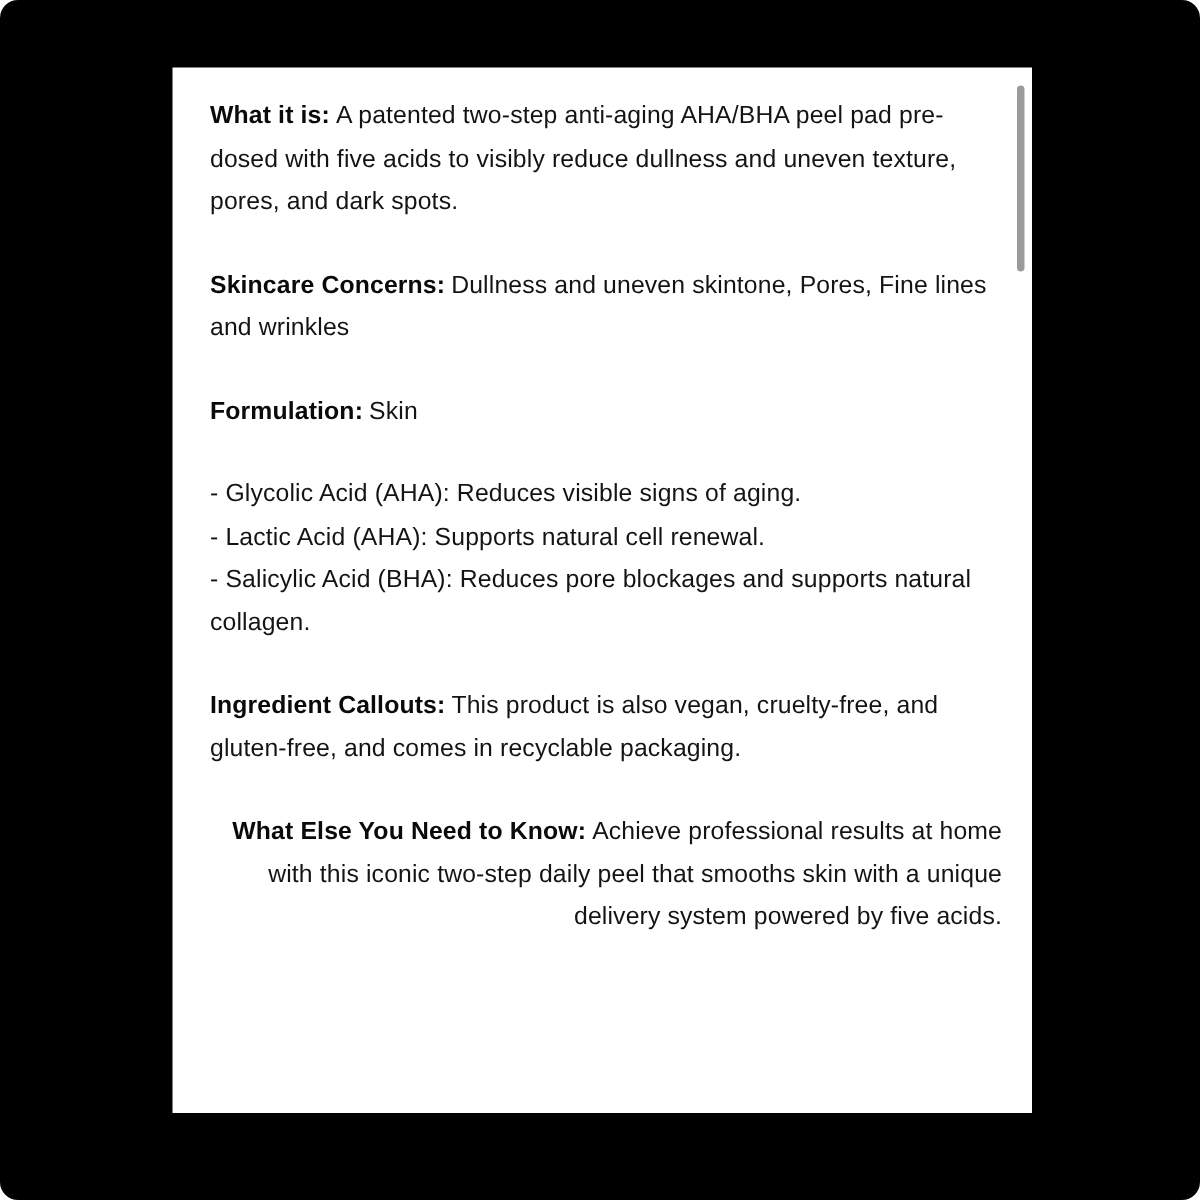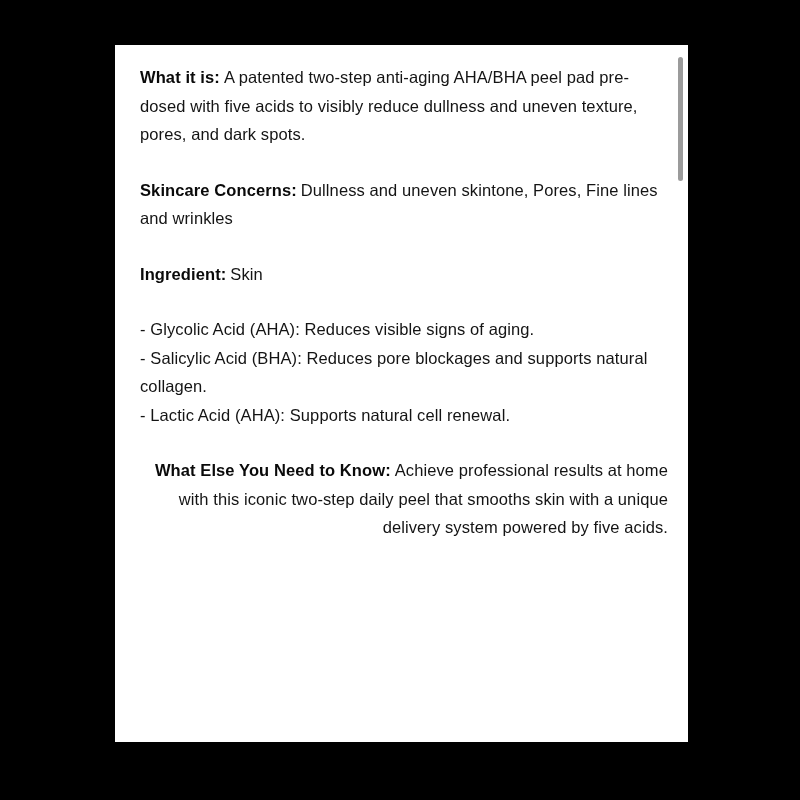--- a/index.html
+++ b/index.html
@@ -5,20 +5,21 @@
   * { margin: 0; padding: 0; box-sizing: border-box; }
   html, body {
     width: 800px; height: 800px;
     font-family: "Liberation Sans", sans-serif;
   }
   .stage {
     position: relative;
     width: 800px; height: 800px;
     background: #000000;
     overflow: hidden;
+    border-radius: 12px;
   }
   .card {
     position: absolute;
     left: 115px; top: 45px;
     width: 573px; height: 697px;
     background: #ffffff;
   }
   .content {
     position: absolute;
     left: 25px; top: 18px;
@@ -54,28 +55,29 @@
 
 <div class="stage">
   <div class="card">
     <div class="content">
 
       <p class="section"><strong class="label">What it is:</strong><span>A patented two-step anti-aging AHA/BHA peel pad pre-dosed with five acids to visibly reduce dullness and uneven texture, pores, and dark spots.</span></p>
 
 
       <p class="section"><strong class="label">Skincare Concerns:</strong><span>Dullness and uneven skintone, Pores, Fine lines and wrinkles</span></p>
 
-      <p class="section"><strong class="label">Ingredient:</strong><span>Skin</span></p>
+      <p class="section"><strong class="label">Formulation:</strong><span>Skin</span></p>
 
       <div class="section">
         <div>- Glycolic Acid (AHA): Reduces visible signs of aging.</div>
+        <div>- Lactic Acid (AHA): Supports natural cell renewal.</div>
         <div>- Salicylic Acid (BHA): Reduces pore blockages and supports natural collagen.</div>
-        <div>- Lactic Acid (AHA): Supports natural cell renewal.</div>
       </div>
 
+      <p class="section"><strong class="label">Ingredient Callouts:</strong><span>This product is also vegan, cruelty-free, and gluten-free, and comes in recyclable packaging.</span></p>
 
       <p class="section"><strong class="label">What Else You Need to Know:</strong><span>Achieve professional results at home with this iconic two-step daily peel that smooths skin with a unique delivery system powered by five acids.</span></p>
 
     </div>
 
     <div class="scrollbar-track">
       <div class="scrollbar-thumb"></div>
     </div>
   </div>
 </div>

